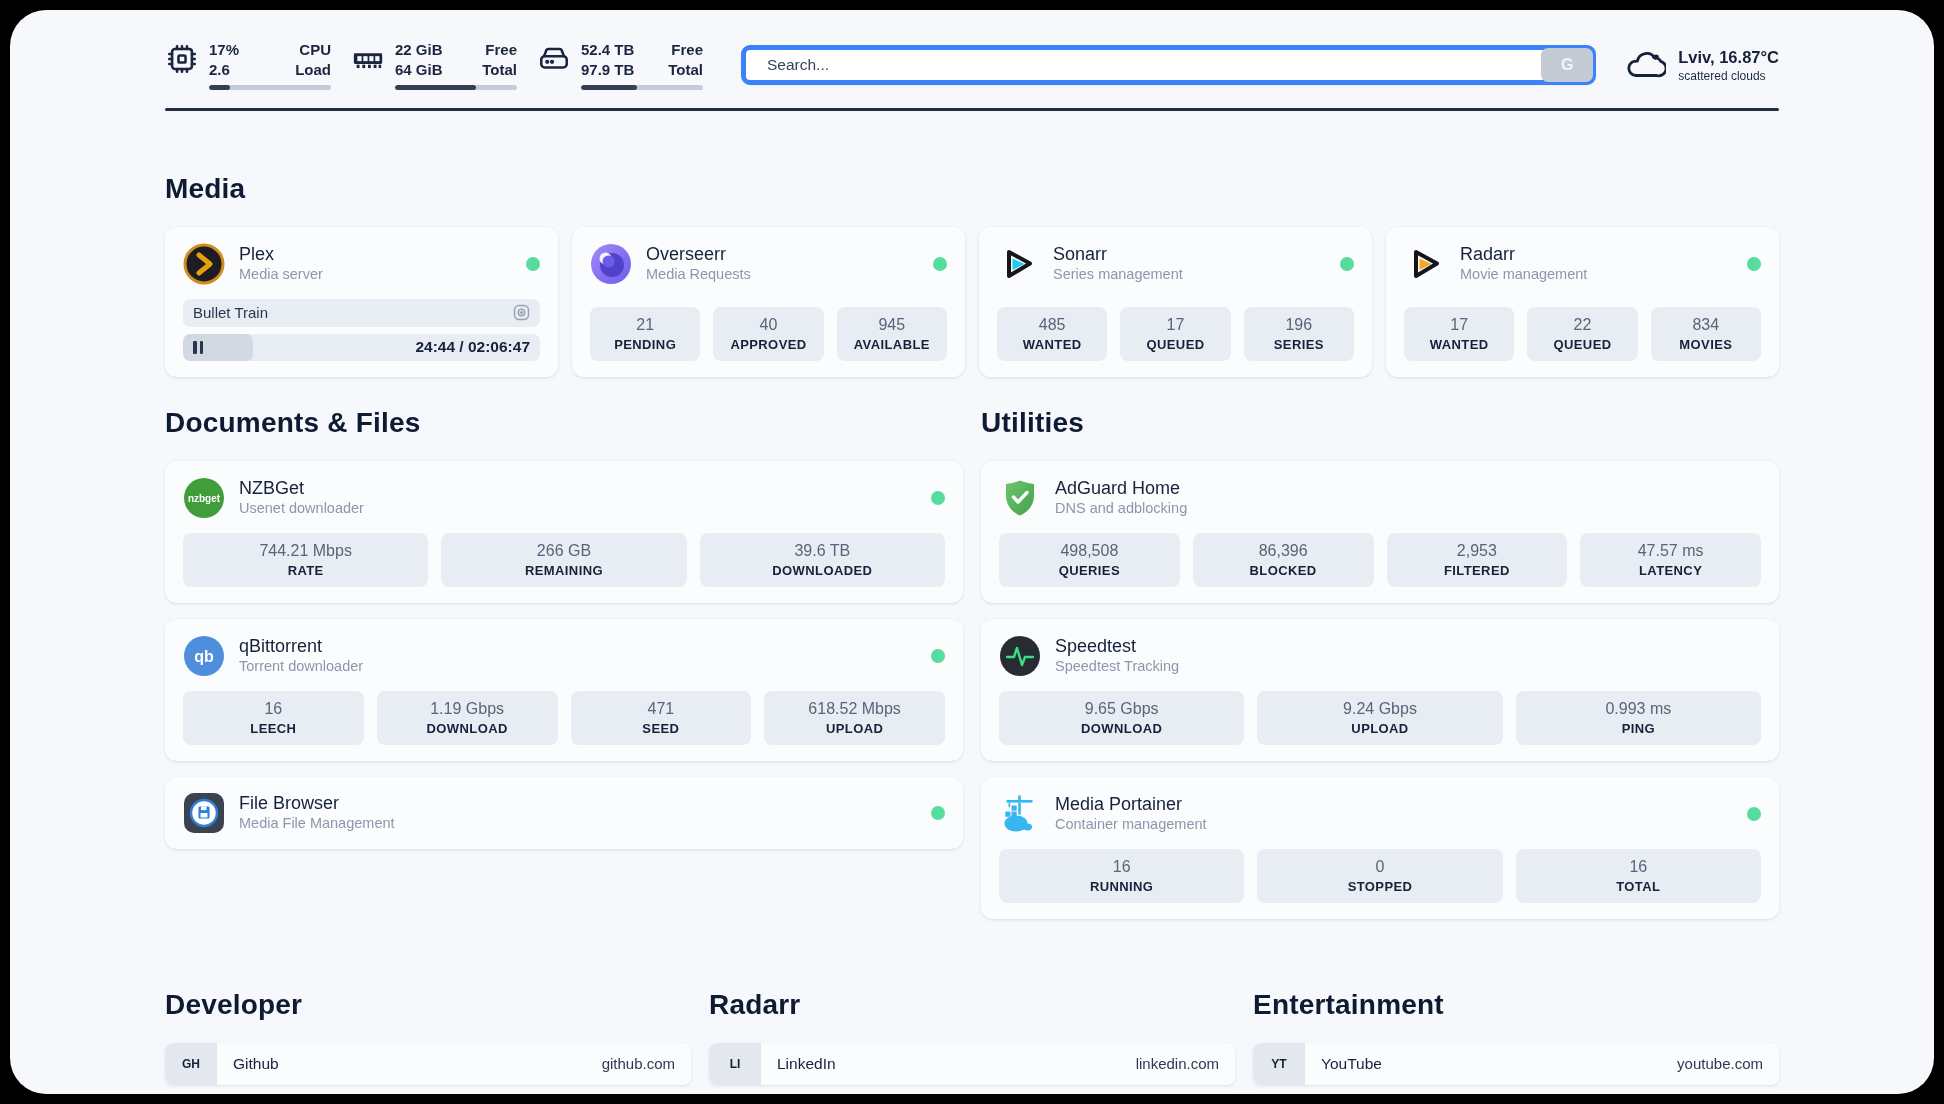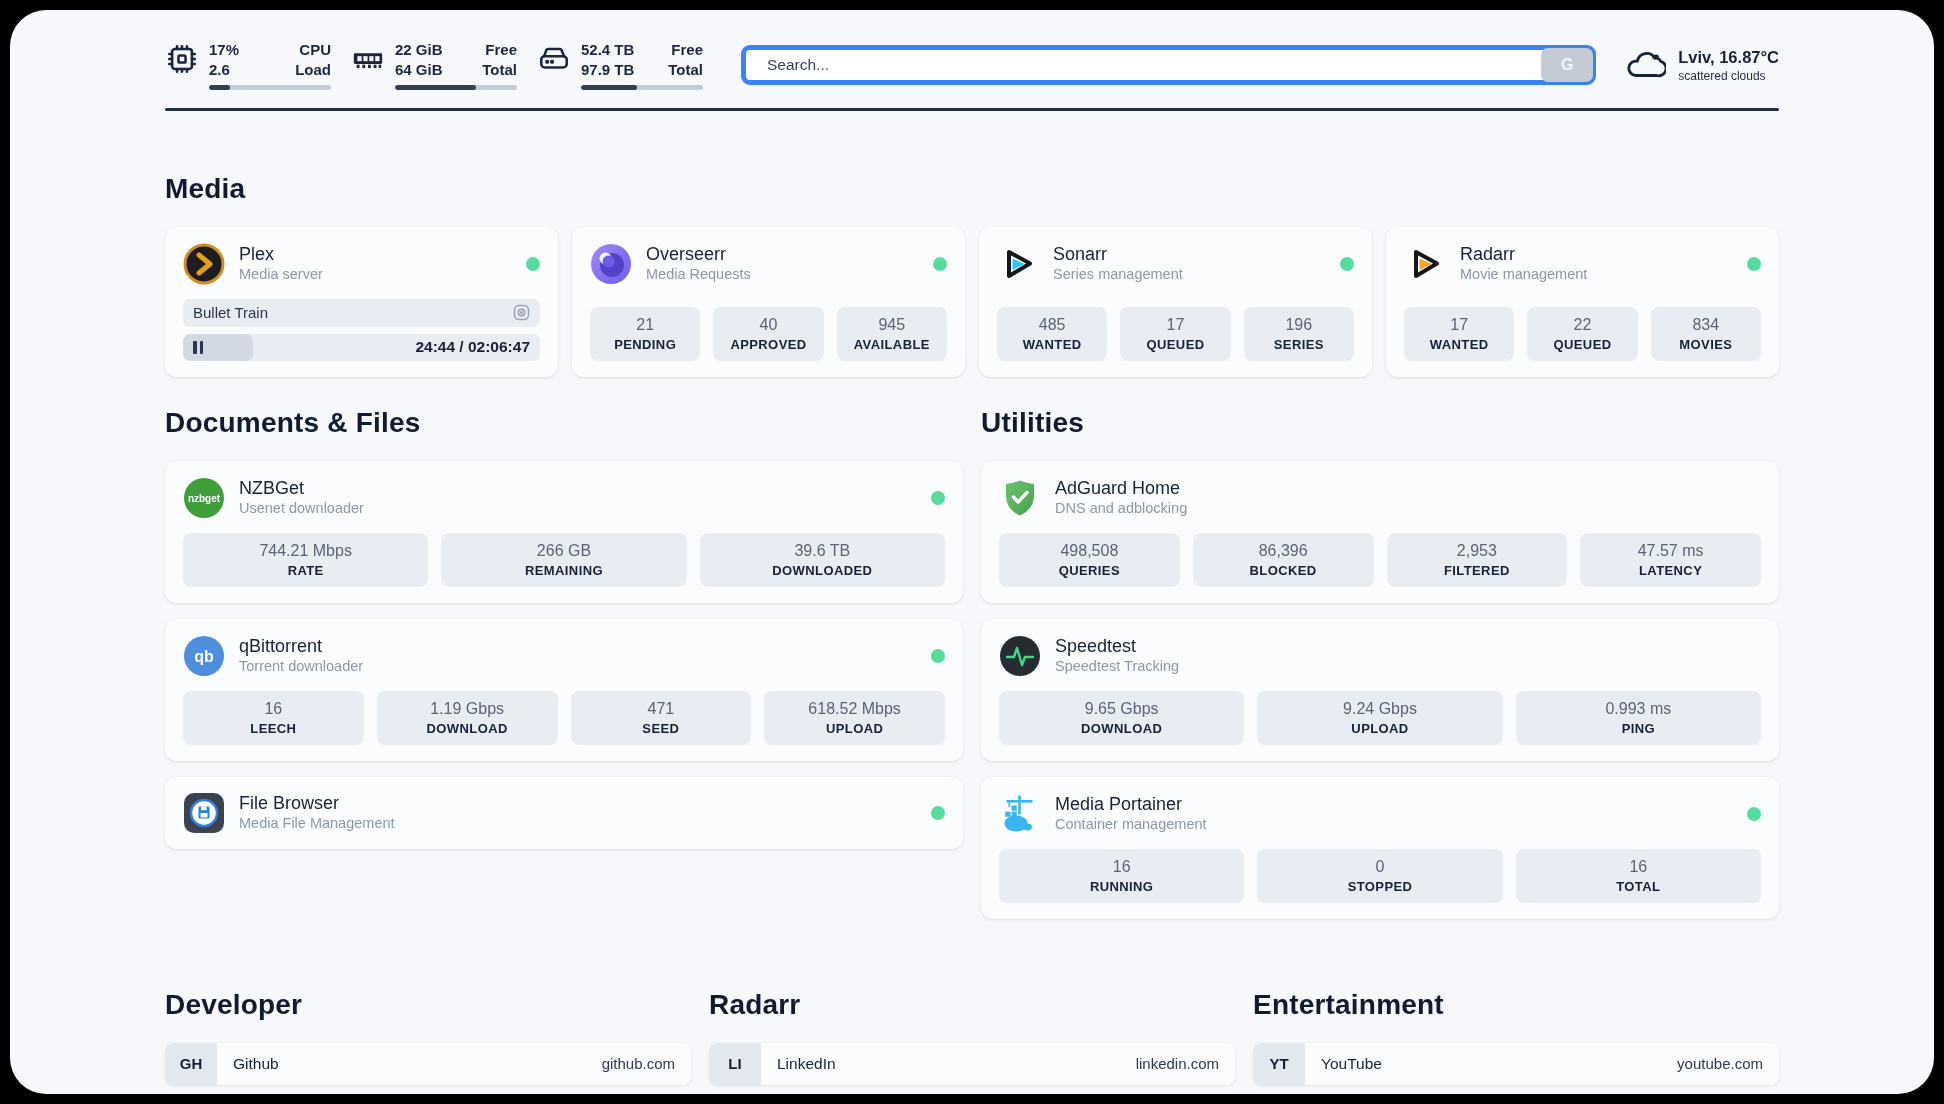--- a/index.html
+++ b/index.html
@@ -90,21 +90,21 @@
   .bottom { display:flex; gap:18px; margin-top:54px; padding-bottom:40px; }
   .bottom > div { flex:1; min-width:0; }
   .bottom .section-title { margin-bottom:22px; }
   .bm {
     display:flex; align-items:center; height:42px; background:#fbfcfe; border-radius:8px;
     box-shadow:0 1px 4px rgba(15,23,42,.06), 0 1px 2px rgba(15,23,42,.04);
     margin-bottom:11px; overflow:hidden; cursor:pointer;
   }
   .bm .tag {
     width:52px; height:100%; background:#e3e8ef; display:flex; align-items:center; justify-content:center;
-    font-size:15px; font-weight:700; color:#16213a; flex:none; border-radius:8px 0 0 8px;
+    font-size:12px; font-weight:700; color:#16213a; flex:none; border-radius:8px 0 0 8px;
   }
   .bm .nm { margin-left:16px; font-size:15.5px; color:#16213a; }
   .bm .url { margin-left:auto; margin-right:16px; font-size:15px; color:#2e3950; }
 
   svg { display:block; }
 </style>
 </head>
 <body>
 
 <div class="page">

